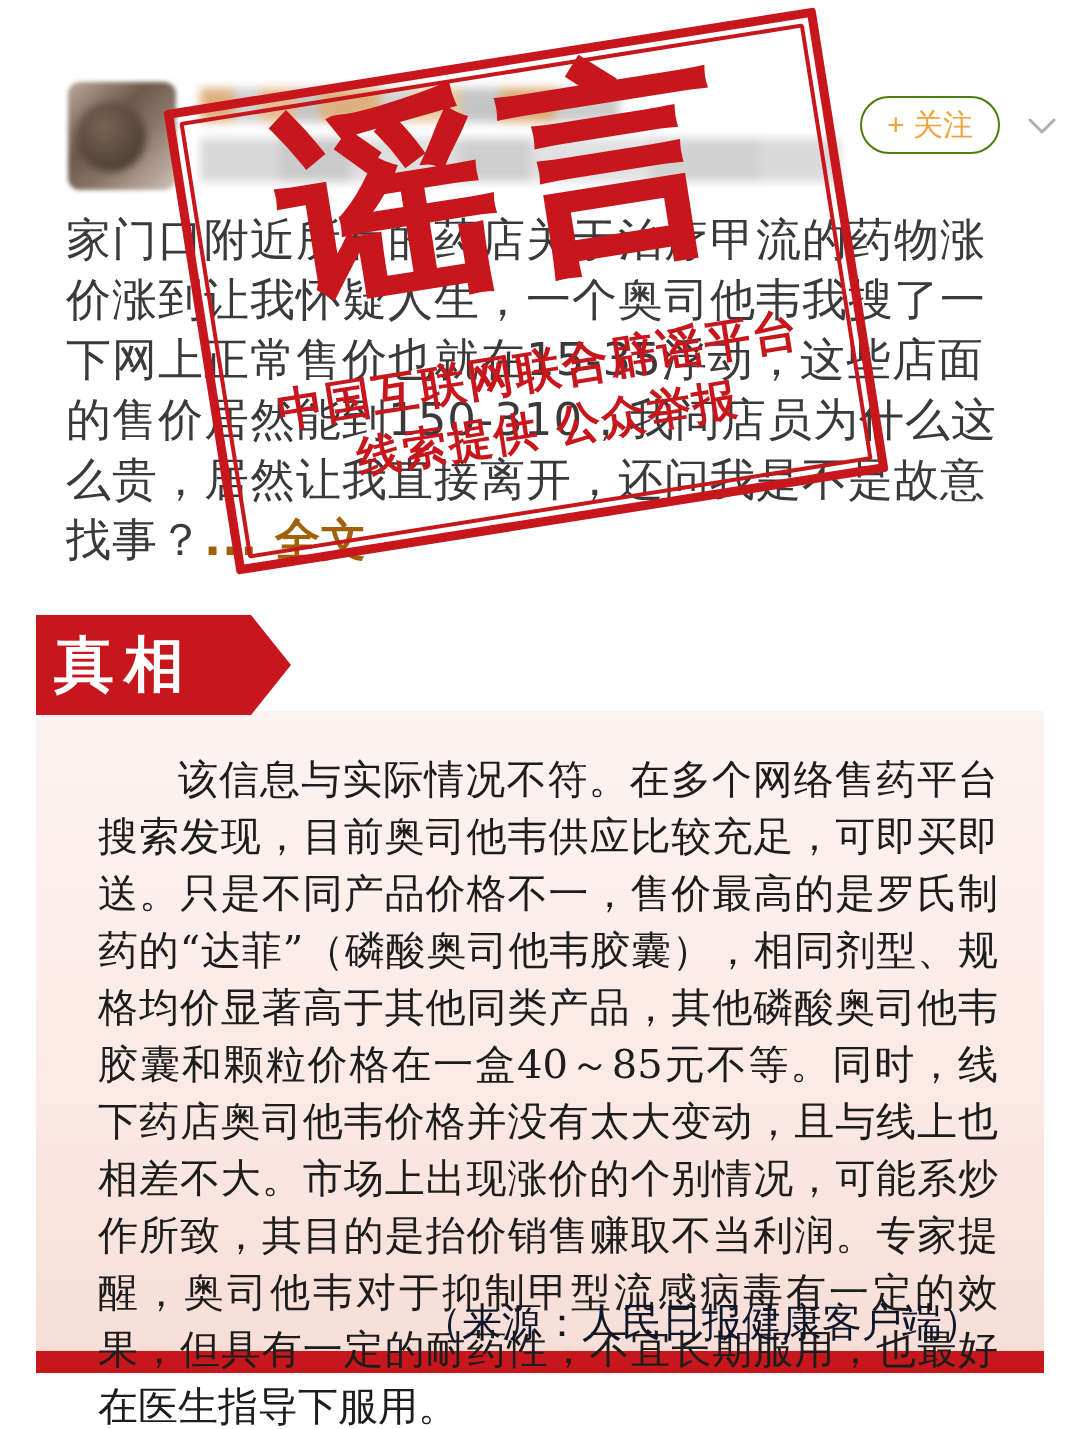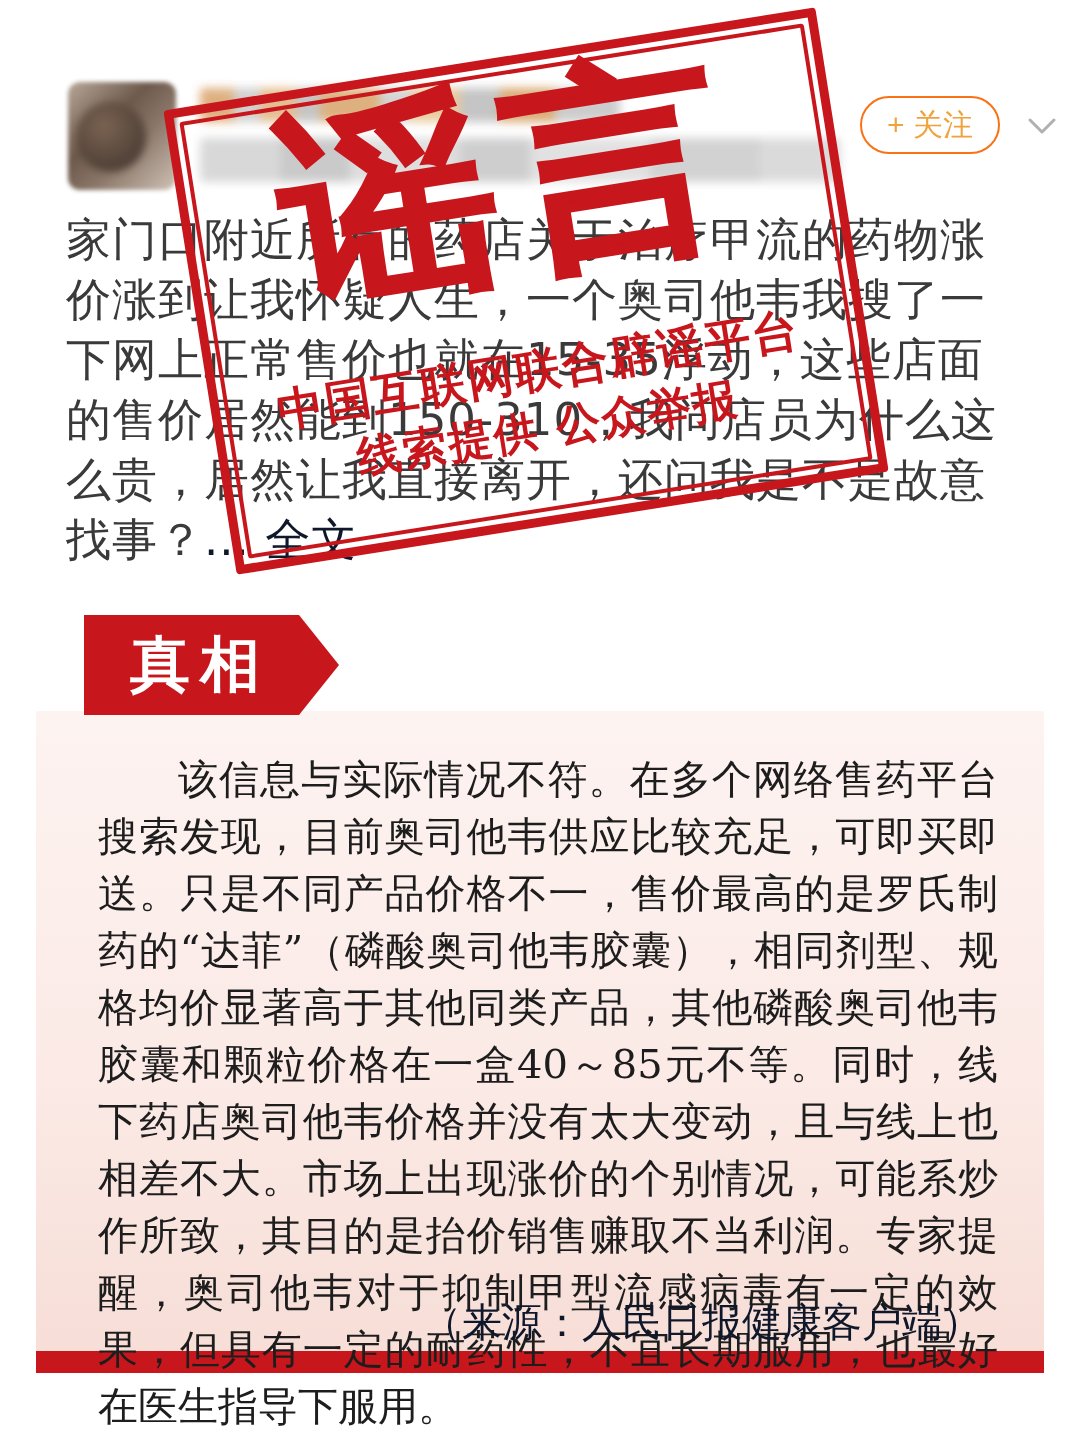--- a/index.html
+++ b/index.html
@@ -89,21 +89,21 @@
     filter: blur(5px);
     opacity: .8;
   }
 
   .follow-btn {
     position: absolute;
     right: 80px;
     top: 96px;
     width: 140px;
     height: 58px;
-    border: 2px solid #f97316;
+    border: 2px solid #4d7c0f;
     border-radius: 29px;
     color: #f0a33c;
     font-size: 30px;
     display: flex;
     align-items: center;
     justify-content: center;
     background: #fff;
     box-sizing: border-box;
   }
 
@@ -121,21 +121,22 @@
     left: 66px;
     top: 210px;
     width: 950px;
     color: #3a3a3a;
     font-size: 45px;
     line-height: 60px;
     letter-spacing: 1px;
     font-family: "DejaVu Sans", sans-serif;
   }
   .post-body .full-link {
-    color: #0f172a;
+    color: #a16207;
+    font-weight: bold;
   }
 
   
   .stamp {
     position: absolute;
     left: 196px;
     top: 56px;
     width: 660px;
     height: 470px;
     transform: rotate(-9deg);
@@ -225,24 +226,23 @@
     width: 255px;
     height: 100px;
     background: #c8161d;
     color: #ffffff;
     font-size: 60px;
     font-weight: bold;
     font-family: "DejaVu Sans", sans-serif;
     letter-spacing: 10px;
     display: flex;
     align-items: center;
-    padding-left: 46px;
+    padding-left: 18px;
     box-sizing: border-box;
     clip-path: polygon(0 0, 215px 0, 255px 50px, 215px 100px, 0 100px);
-    margin-left: 48px;
   }
 
   .truth-text {
     position: absolute;
     left: 62px;
     top: 136px;
     width: 900px;
     font-family: "DejaVu Serif", serif;
     font-size: 40px;
     line-height: 57px;

